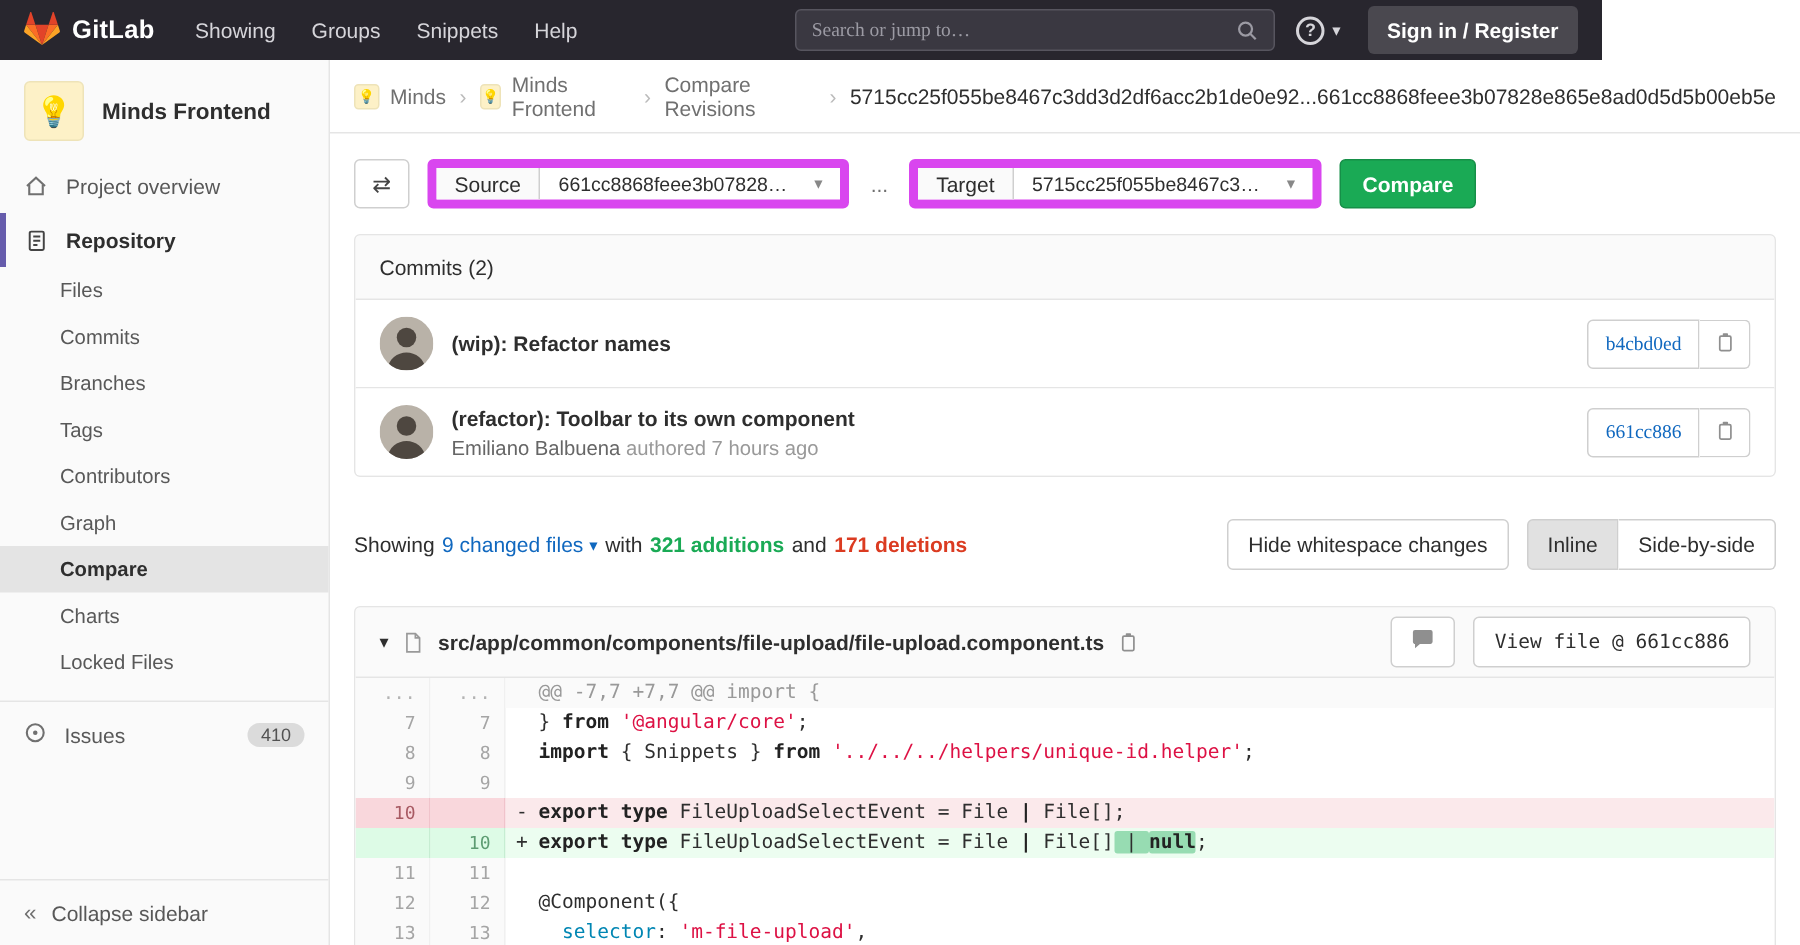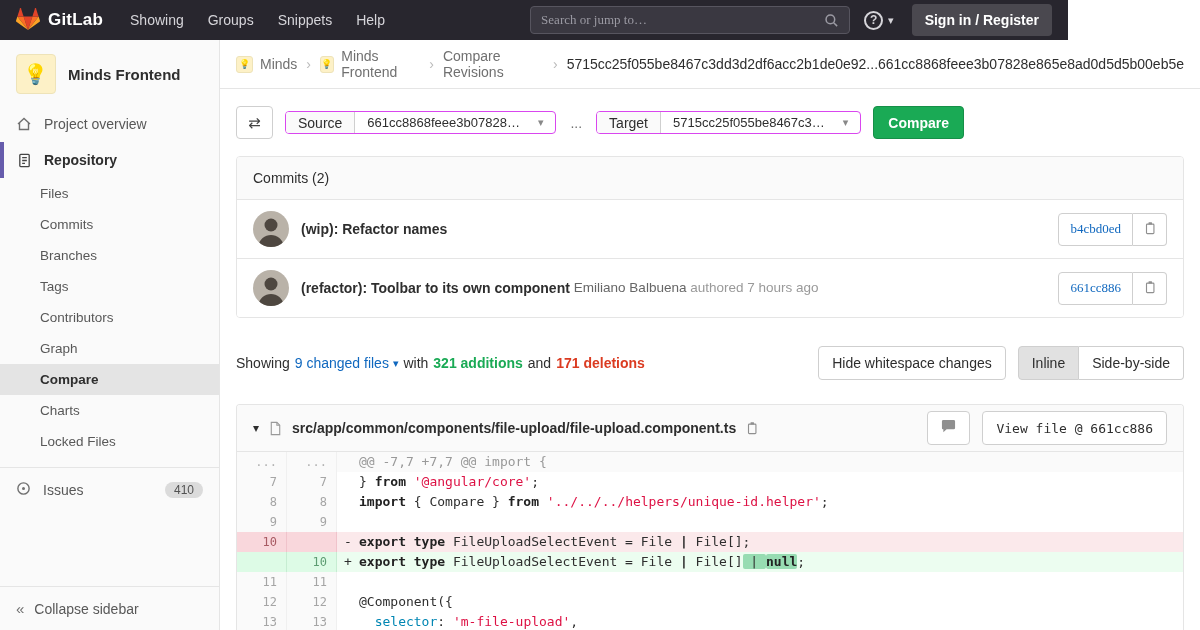--- a/index.html
+++ b/index.html
@@ -47,35 +47,35 @@
   .crumb{display:flex;align-items:center;gap:7px;cursor:pointer}
   .crumb-avatar{width:17px;height:17px;border-radius:3px;background:#fdf1c7;border:1px solid #eee3b8;display:flex;align-items:center;justify-content:center;font-size:9px}
   .crumb-sep{color:#bbb}
   .crumb-current{color:#2e2e2e;font-weight:normal}
 
   .content-pad{padding:17px 16px}
 
   
   .compare-form{display:flex;align-items:center;gap:12px}
   .swap-btn{width:37px;height:33px;border:1px solid #cfcfcf;background:#fff;border-radius:4px;font-size:15px;color:#444;cursor:pointer;display:flex;align-items:center;justify-content:center}
-  .igroup{display:flex;height:23px;border:1px solid #d946ef;border-radius:4px;overflow:hidden;background:#fff;cursor:pointer}
+  .igroup{display:flex;height:33px;border:6px solid #d946ef;border-radius:4px;overflow:hidden;background:#fff;cursor:pointer}
   .igroup-label{background:#fafafa;border-right:1px solid #cfcfcf;display:flex;align-items:center;padding:0 12px;color:#2e2e2e}
   .igroup-value{display:flex;align-items:center;gap:18px;padding:0 12px;font-size:13px;color:#2e2e2e;min-width:170px;justify-content:space-between}
   .igroup-caret{color:#888;font-size:11px}
   .form-dots{color:#707070;padding:0 2px}
   .compare-btn{height:33px;background:#1aaa55;border:1px solid #168f48;color:#fff;font-weight:bold;font-size:14px;border-radius:4px;padding:0 14px;cursor:pointer;font-family:"Liberation Sans",sans-serif}
 
   
   .panel{border:1px solid #e5e5e5;border-radius:4px;margin-top:17px;overflow:hidden}
   .panel-head{background:#fafafa;border-bottom:1px solid #e5e5e5;padding:13px 16px;color:#2e2e2e}
   .commit-row{display:flex;align-items:center;padding:11px 16px;background:#fff;border-bottom:1px solid #e5e5e5}
   .commit-row:last-child{border-bottom:none}
   .commit-avatar{width:36px;height:36px;border-radius:50%;overflow:hidden;margin-right:12px;flex:none}
   .commit-avatar svg{display:block;width:36px;height:36px}
-  .commit-info{display:flex;flex-direction:row;gap:4px}
+  .commit-info{display:flex;flex-direction:column;gap:4px}
   .commit-title{font-weight:bold;color:#2e2e2e;cursor:pointer}
   .commit-meta{font-size:13.5px;color:#999}
   .commit-meta .author{color:#666;cursor:pointer}
   .sha-group{margin-left:auto;display:flex}
   .sha-btn{border:1px solid #cfcfcf;background:#fff;border-radius:4px 0 0 4px;padding:0 11px;height:33px;display:flex;align-items:center;font-family:Liberation Serif, serif;font-size:13px;color:#1068bf;cursor:pointer}
   .copy-btn{border:1px solid #cfcfcf;border-left:none;background:#fff;border-radius:0 4px 4px 0;width:34px;height:33px;display:flex;align-items:center;justify-content:center;cursor:pointer}
 
   
   .diff-summary{display:flex;align-items:center;margin-top:28px}
   .summary-text{display:flex;align-items:center;gap:5px}
@@ -359,21 +359,21 @@
             <span class="dcode"><span>@@ -7,7 +7,7 @@ import {</span></span>
           </div>
           <div class="dline ctx">
             <span class="dnum">7</span>
             <span class="dnum">7</span>
             <span class="dcode"><span>} </span><span class="tok-k">from</span><span> </span><span class="tok-s">'@angular/core'</span><span>;</span></span>
           </div>
           <div class="dline ctx">
             <span class="dnum">8</span>
             <span class="dnum">8</span>
-            <span class="dcode"><span class="tok-k">import</span><span> { Compare } </span><span class="tok-k">from</span><span> </span><span class="tok-s">'../../../helpers/unique-id.helper'</span><span>;</span></span>
+            <span class="dcode"><span class="tok-k">import</span><span> { Snippets } </span><span class="tok-k">from</span><span> </span><span class="tok-s">'../../../helpers/unique-id.helper'</span><span>;</span></span>
           </div>
           <div class="dline ctx">
             <span class="dnum">9</span>
             <span class="dnum">9</span>
             <span class="dcode"></span>
           </div>
           <div class="dline del">
             <span class="dnum">10</span>
             <span class="dnum"></span>
             <span class="dcode"><span class="marker">-</span><span class="tok-k">export</span><span> </span><span class="tok-k">type</span><span> FileUploadSelectEvent = File </span><span class="tok-k">|</span><span> File[];</span></span>

